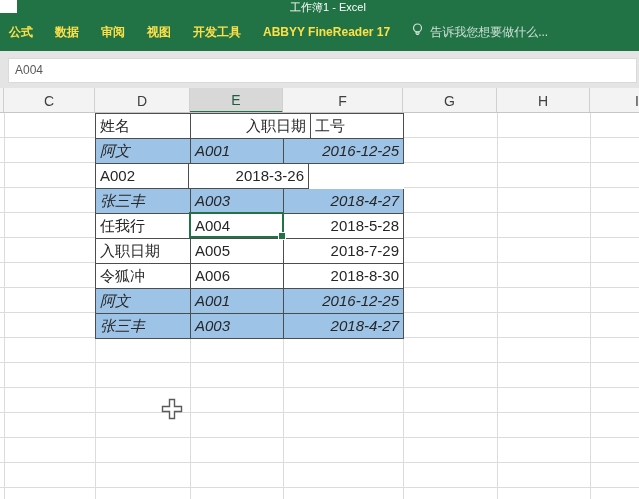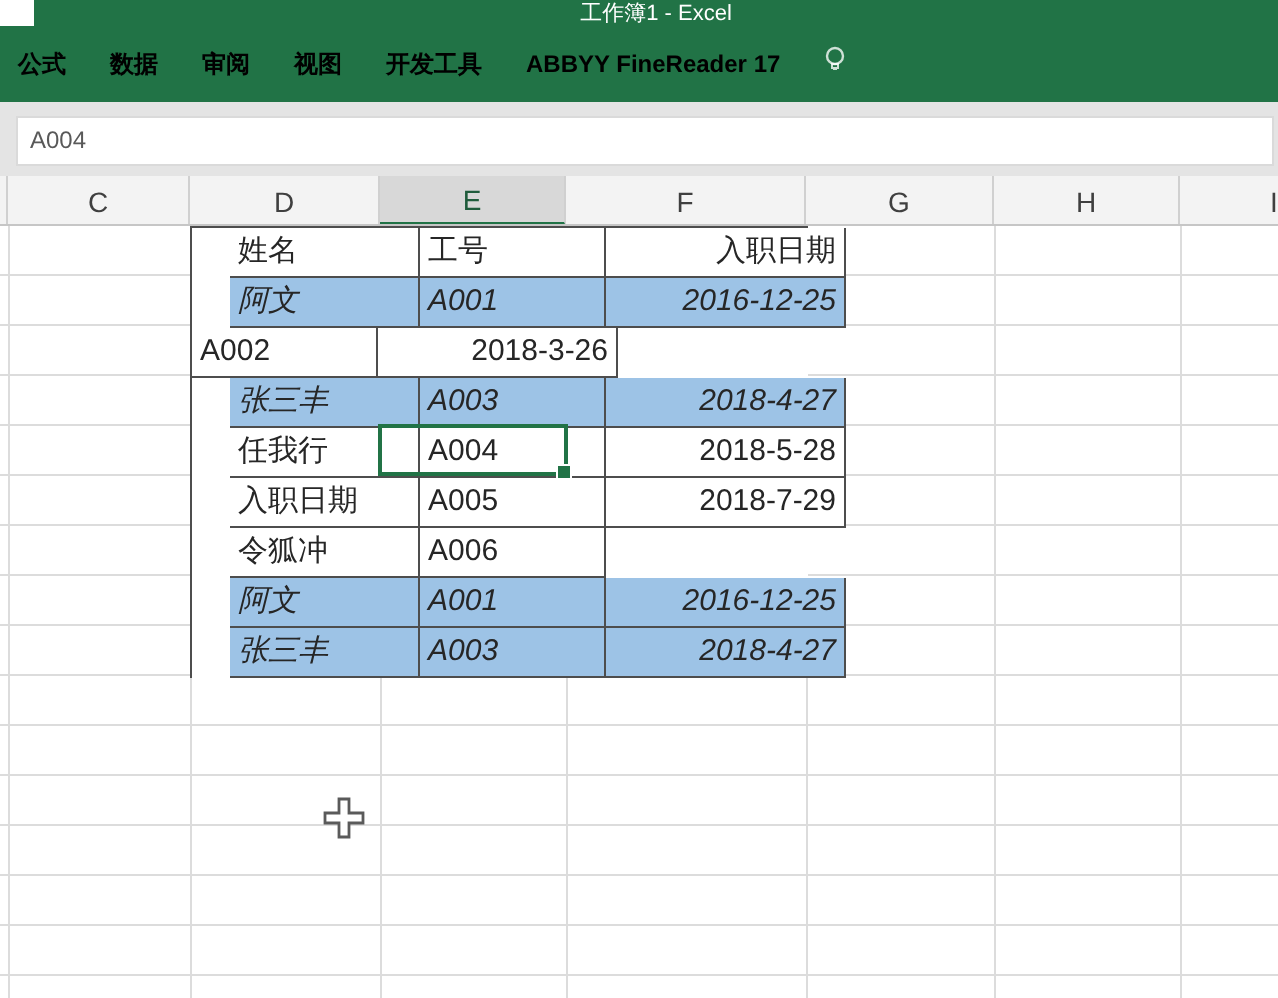--- a/index.html
+++ b/index.html
@@ -12,21 +12,21 @@
     position:absolute;top:0;left:17px;right:0;height:13px;
     background:var(--green,#217346);color:#fff;
     font-size:11px;line-height:14px;text-align:center;overflow:hidden;
   }
   
   .tabsrow{
     position:absolute;top:13px;left:0;right:0;height:38px;
     background:var(--green,#217346);
     display:flex;align-items:center;gap:22px;padding-left:9px;box-sizing:border-box;
   }
-  .tab{color:#000000;font-size:12px;font-weight:700;white-space:nowrap;cursor:default;}
+  .tab{color:#fde047;font-size:12px;font-weight:700;white-space:nowrap;cursor:default;}
   .tellme{display:flex;align-items:center;gap:7px;color:rgba(255,255,255,.78);
     font-size:12px;white-space:nowrap;}
   .bulb{display:inline-block;}
   
   .fxstrip{position:absolute;top:51px;left:0;right:0;height:37px;background:#e4e4e4;}
   .fxbar{
     position:absolute;top:7px;left:8px;right:2px;height:25px;box-sizing:border-box;
     background:#fff;border:1px solid #dadada;
     font-size:12px;color:#595959;line-height:23px;padding-left:6px;
   }
@@ -63,21 +63,21 @@
     border-top:1px solid #4d4d4d;border-left:1px solid #4d4d4d;box-sizing:border-box;
     background:#fff;
   }
   .drow{display:flex;height:25px;box-sizing:border-box;}
   .dcell{
     box-sizing:border-box;height:25px;flex:0 0 auto;
     border-right:1px solid #4d4d4d;border-bottom:1px solid #4d4d4d;
     font-size:15px;color:#262626;line-height:23px;
     padding-left:4px;white-space:nowrap;overflow:hidden;cursor:cell;background:#fff;
   }
-  .dcell.c-name{width:95px;margin-left:19px;}
+  .dcell.c-name{width:95px;}
   .dcell.c-id{width:93px;}
   .dcell.c-date{width:120px;text-align:right;padding-left:0;padding-right:4px;}
   .drow.hl .dcell{background:var(--hl,#9DC3E6);font-style:italic;}
   
   .selbox{
     position:absolute;left:189px;top:99px;width:95px;height:26px;
     border:2px solid var(--green,#217346);box-sizing:border-box;pointer-events:none;
   }
   .fillhandle{
     position:absolute;right:-4px;bottom:-4px;width:6px;height:6px;
@@ -97,20 +97,21 @@
     <div class="tab">视图</div>
     <div class="tab">开发工具</div>
     <div class="tab">ABBYY FineReader 17</div>
     <div class="tellme">
     <span class="bulb">
       <svg width="11" height="15" viewBox="0 0 11 15">
         <circle cx="5.5" cy="5" r="4" fill="none" stroke="rgba(255,255,255,.78)" stroke-width="1.2"></circle>
         <path d="M4 9 h3 v2 h-3 z M4.5 11.5 h2" fill="none" stroke="rgba(255,255,255,.78)" stroke-width="1"></path>
       </svg>
     </span>
+    <span>告诉我您想要做什么...</span>
   </div>
 </div>
 
 <div class="fxstrip">
   <div class="fxbar">A004</div>
 </div>
 
 <div class="colheaders">
     <div class="colheader" style="width: 4px;"></div>
     <div class="colheader" style="width: 91px;">C</div>
@@ -119,22 +120,22 @@
     <div class="colheader" style="width: 120px;">F</div>
     <div class="colheader" style="width: 94px;">G</div>
     <div class="colheader" style="width: 93px;">H</div>
     <div class="colheader" style="width: 95px;">I</div>
   </div>
 
 <div class="grid">
   <div class="dtable">
       <div class="drow">
         <div class="dcell c-name">姓名</div>
+        <div class="dcell c-date">入职日期</div>
         <div class="dcell c-id">工号</div>
-        <div class="dcell c-date">入职日期</div>
       </div>
       <div class="drow hl">
         <div class="dcell c-name">阿文</div>
         <div class="dcell c-id">A001</div>
         <div class="dcell c-date">2016-12-25</div>
       </div>
       <div class="drow">
         <div class="dcell c-id">A002</div>
         <div class="dcell c-date">2018-3-26</div>
       </div>
@@ -149,20 +150,21 @@
         <div class="dcell c-date">2018-5-28</div>
       </div>
       <div class="drow">
         <div class="dcell c-name">入职日期</div>
         <div class="dcell c-id">A005</div>
         <div class="dcell c-date">2018-7-29</div>
       </div>
       <div class="drow">
         <div class="dcell c-name">令狐冲</div>
         <div class="dcell c-id">A006</div>
+        <div class="dcell c-date">2018-8-30</div>
       </div>
       <div class="drow hl">
         <div class="dcell c-name">阿文</div>
         <div class="dcell c-id">A001</div>
         <div class="dcell c-date">2016-12-25</div>
       </div>
       <div class="drow hl">
         <div class="dcell c-name">张三丰</div>
         <div class="dcell c-id">A003</div>
         <div class="dcell c-date">2018-4-27</div>

